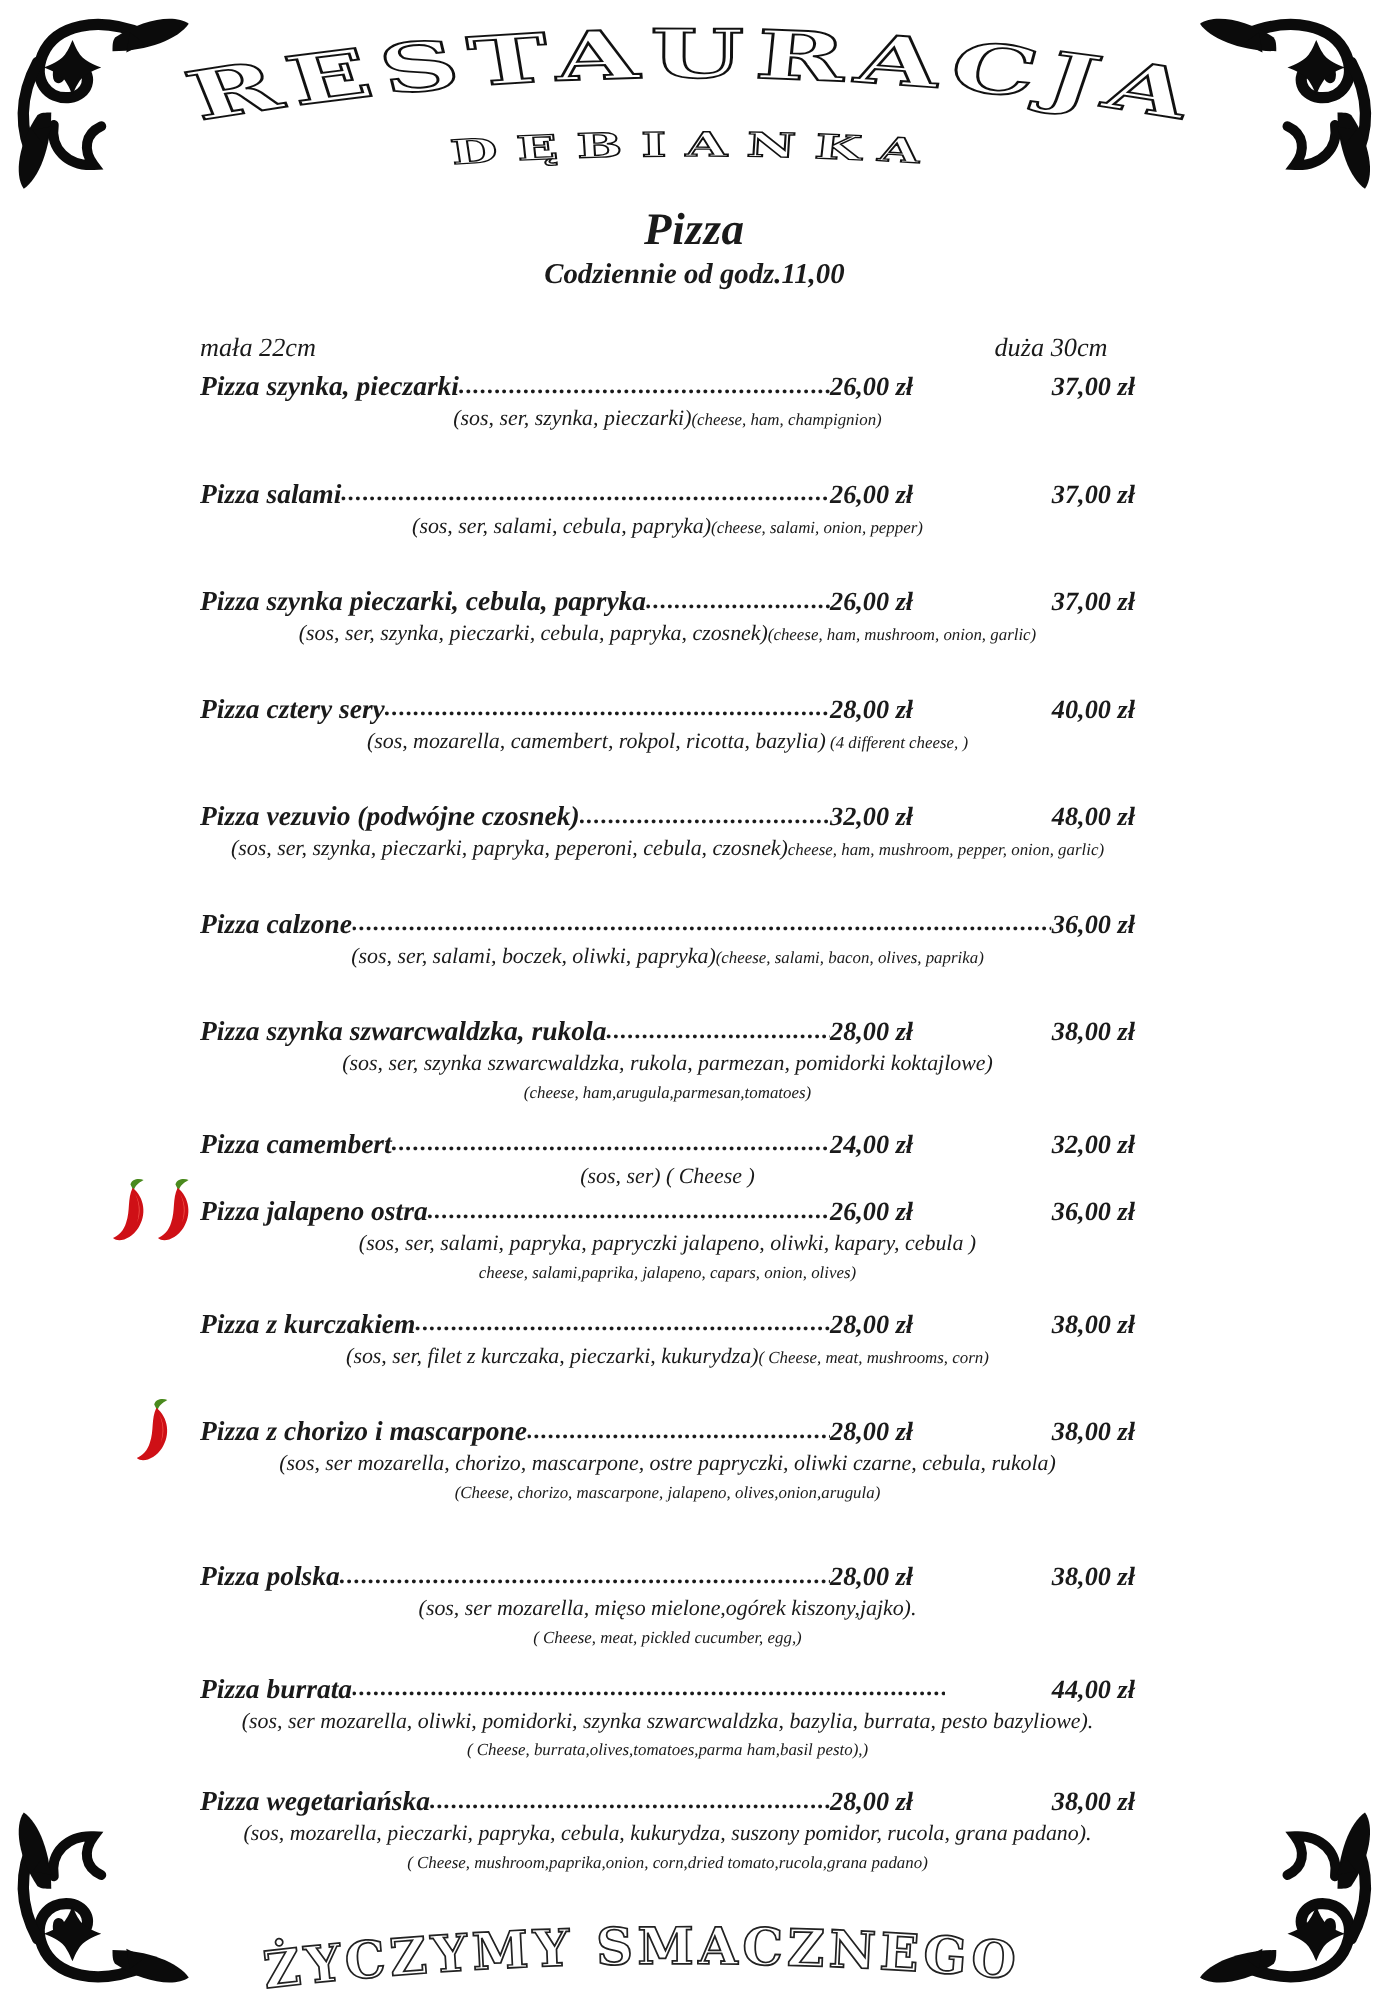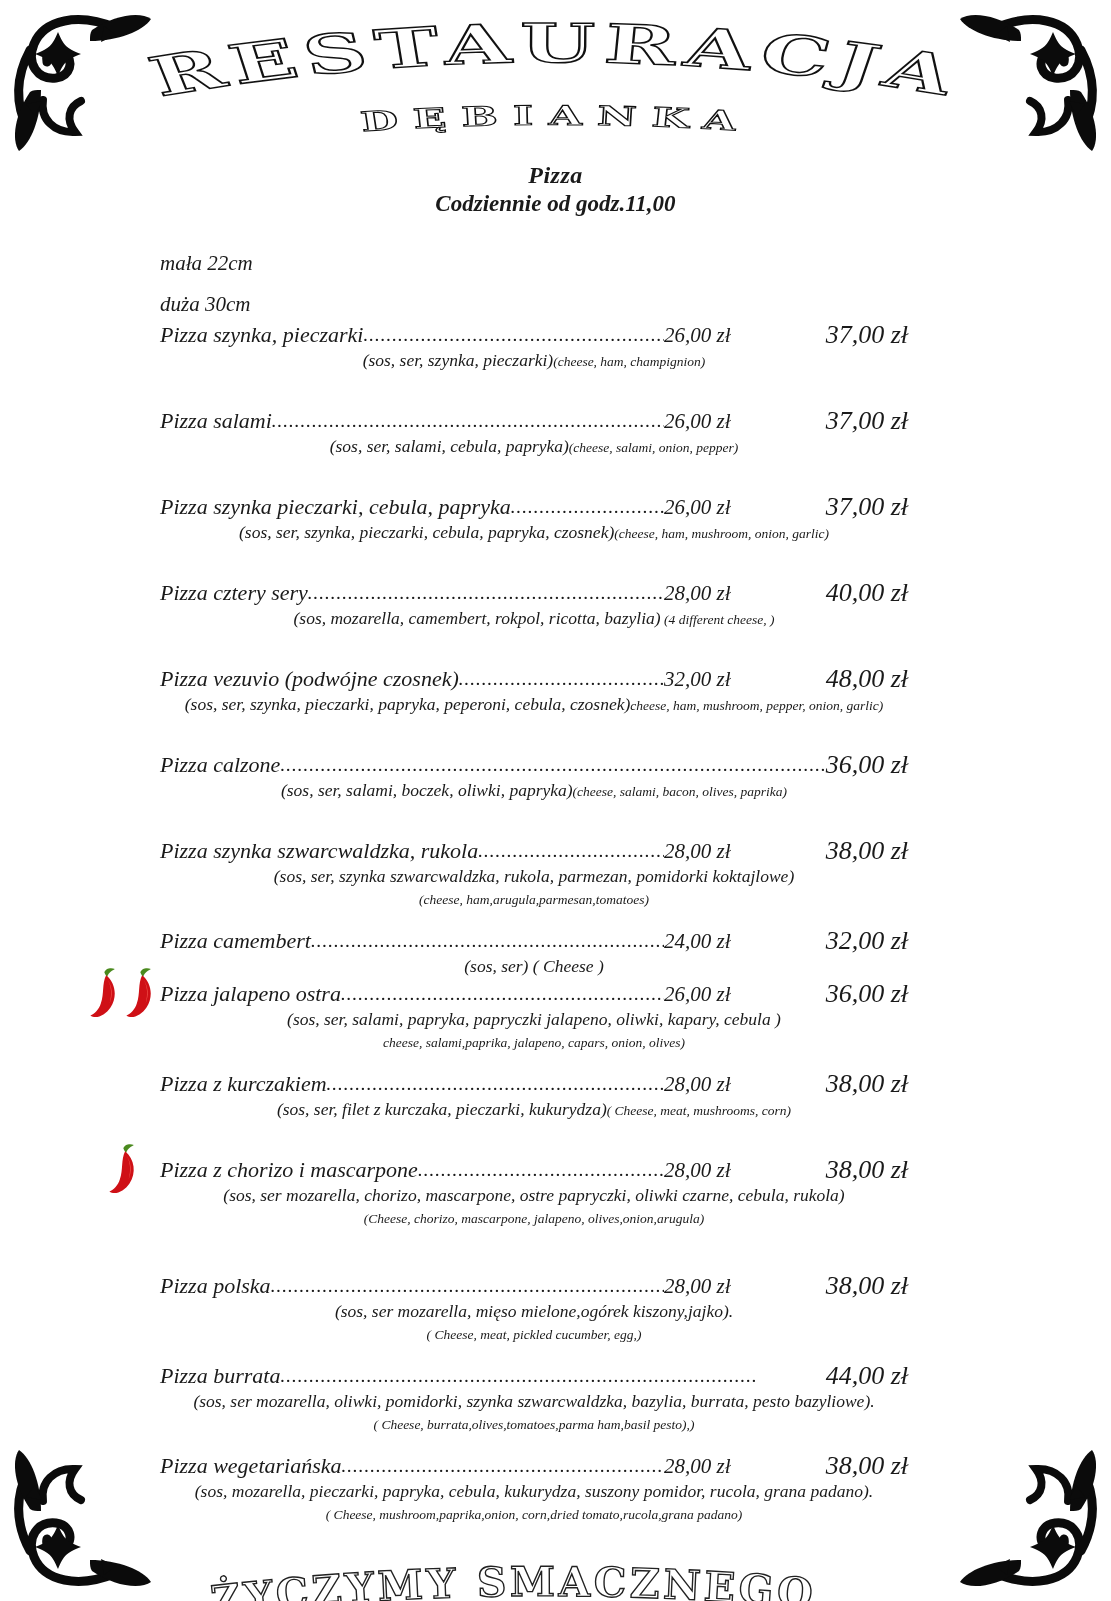--- a/index.html
+++ b/index.html
@@ -19,60 +19,60 @@
   .corner.bl{bottom:0;left:0;transform:scaleY(-1);}
   .corner.br{bottom:0;right:0;transform:scale(-1,-1);}
 
   
   .masthead{display:block;margin:6px auto 0 auto;}
   .footer-wrap{margin-top:26px;text-align:center;transform:translateX(-45px);}
 
   
   .menu-title{
     text-align:center;font-weight:bold;font-style:italic;
-    font-size:24px;margin-top:16px;letter-spacing:.5px;
+    font-size:36px;margin-top:16px;letter-spacing:.5px;
   }
   .menu-subtitle{
     text-align:center;font-weight:bold;font-style:italic;
     font-size:23px;margin-top:2px;
   }
 
   
   .content{
     position:relative;
     margin-left:160px;
     width:748px;
   }
   .size-header{
     display:flex;justify-content:space-between;gap:16px;
     padding-right:22px;
     font-style:italic;font-size:21px;
-    margin-top:34px;margin-bottom:4px;flex-direction:column;
+    margin-top:34px;margin-bottom:4px;
   }
 
   
   .item{position:relative;margin-bottom:34px;}
   .item.lines-2{margin-bottom:16px;}
   .item:nth-of-type(8){margin-bottom:2px;}   
   .item:nth-of-type(11){margin-bottom:42px;} 
 
   .item-row{
     display:flex;align-items:flex-start;
-    font-weight:normal;font-style:italic;
+    font-weight:bold;font-style:italic;
     font-size:22px;line-height:28px;
     white-space:nowrap;
   }
   .item-name{flex:0 0 auto;}
   .dots{
     flex:1 1 0;overflow:hidden;
     font-size:19px;letter-spacing:1px;
     white-space:nowrap;
   }
   .price-small{flex:0 0 92px;font-size:21px;}
-  .price-large{flex:0 0 152px;text-align:right;font-size:26px;}
+  .price-large{flex:0 0 152px;text-align:right;font-size:21px;}
   .price-large.natural{flex:0 0 auto;}
 
   .descs{text-align:center;}
   .desc-line{white-space:nowrap;line-height:22px;}
   .desc-main{font-style:italic;font-size:17.5px;}
   .desc-small{font-style:italic;font-size:13.5px;}
 
   
   .chilis{position:absolute;left:-74px;top:-15px;display:flex;gap:1px;}
   .chilis.single{left:-55px;}

